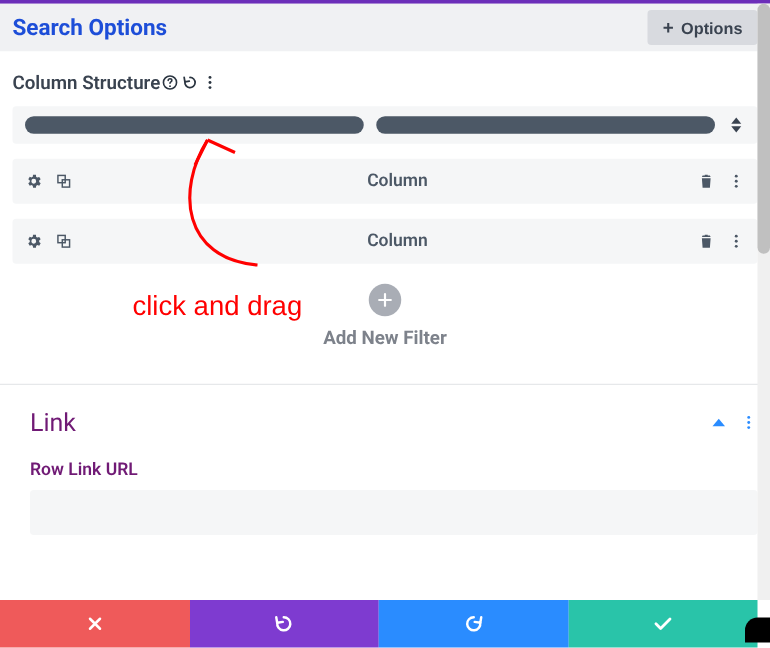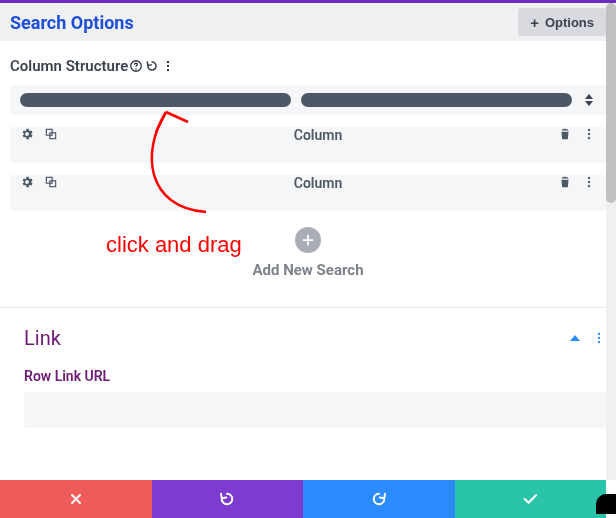--- a/index.html
+++ b/index.html
@@ -18,21 +18,21 @@
   
   .preview-bar { background: #f5f6f7; border-radius: 3px; display: flex; align-items: center; padding: 8px 10px; gap: 10px; }
   .bar { height: 14px; border-radius: 10px; background: #4c5866; }
   .bar1 { flex: 1; }
   .bar2 { flex: 1; }
   .updown { width: 14px; display: flex; flex-direction: column; align-items: center; color: #3a4350; cursor: pointer; }
   .updown .tri { width: 0; height: 0; border-left: 4px solid transparent; border-right: 4px solid transparent; }
   .updown .up { border-bottom: 5px solid #3a4350; margin-bottom: 2px; }
   .updown .dn { border-top: 5px solid #3a4350; }
   
-  .col-row { background: #f5f6f7; border-radius: 3px; display: flex; align-items: flex-start; height: 36px; margin-top: 12px; padding: 0 10px; font-size: 14px; color: #4c5866; }
+  .col-row { background: #f5f6f7; border-radius: 3px; display: flex; align-items: center; height: 36px; margin-top: 12px; padding: 0 10px; font-size: 14px; color: #4c5866; }
   .col-left { display: flex; align-items: center; gap: 10px; width: 60px; }
   .col-label { flex: 1; text-align: center; font-weight: 600; }
   .col-right { display: flex; align-items: center; gap: 10px; width: 40px; justify-content: flex-end; }
   .smicon { width: 14px; height: 14px; display: inline-flex; align-items: center; justify-content: center; color: #4c5866; cursor: pointer; }
   .smicon svg { width: 14px; height: 14px; }
   
   .add-wrap { text-align: center; padding: 16px 0 28px 0; }
   .add-btn { width: 26px; height: 26px; border-radius: 50%; background: #a9adb5; color: #fff; border: none; font-size: 16px; line-height: 26px; cursor: pointer; display: inline-flex; align-items: center; justify-content: center; }
   .add-text { margin-top: 8px; color: #7d828b; font-weight: 700; font-size: 15px; }
   
@@ -173,21 +173,21 @@
       </span>
     </div>
   </div>
 
   <div class="add-wrap">
     <button class="add-btn">
       <svg viewBox="0 0 24 24" width="14" height="14">
           <path d="M12 4v16M4 12h16" stroke="#fff" stroke-width="3" stroke-linecap="round"></path>
         </svg>
     </button>
-    <div class="add-text">Add New Search</div>
+    <div class="add-text">Add New Filter</div>
   </div>
 </div>
 
 <div class="divider"></div>
 
 <div class="link-head">
   <span class="link-title">Link</span>
   <div class="link-icons">
     <span class="chev"></span>
     <span class="smicon" style="color:#2a8cff">

